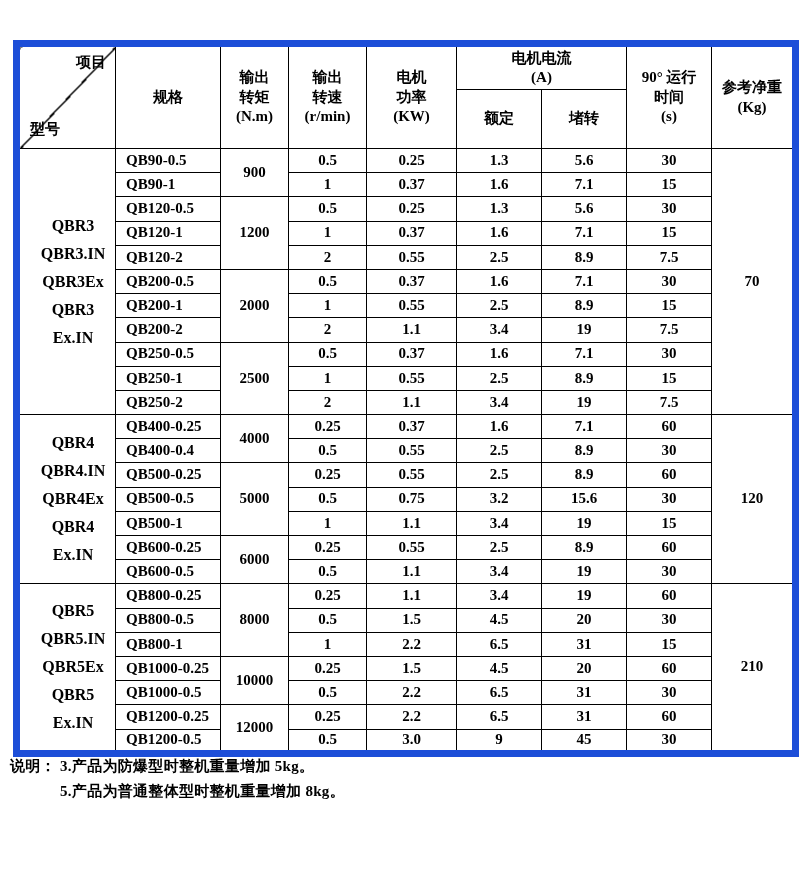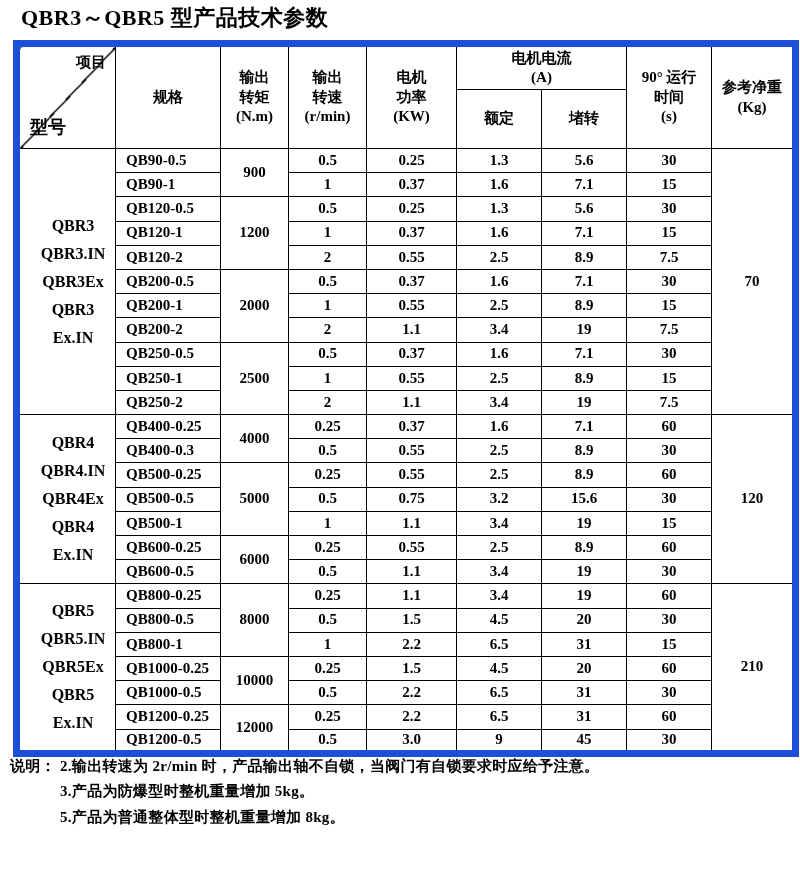--- a/index.html
+++ b/index.html
@@ -29,35 +29,34 @@
   .spec td.cell-model{
     text-align:center;padding-left:11px;font-size:16px;line-height:28px;white-space:pre-line;
   }
   th.corner{
     position:relative;
     background:linear-gradient(to bottom right,
       transparent calc(50% - .8px),#000 calc(50% - .8px),
       #000 calc(50% + .8px),transparent calc(50% + .8px));
   }
   .corner-top{position:absolute;top:6px;right:9px;font-size:15px}
-  .corner-bottom{position:absolute;bottom:9px;left:10px;font-size:18px}
+  .corner-bottom{position:absolute;bottom:9px;left:10px;font-size:15px}
   .notes{
     position:absolute;left:10px;top:754px;width:786px;
     display:flex;font-size:15px;font-weight:bold;letter-spacing:.3px;
   }
   .notes-label{flex:0 0 50px;line-height:25.4px;white-space:nowrap}
   .notes-items{flex:1}
   .note-item{line-height:25.4px;white-space:nowrap}
 </style>
 </head>
 <body>
 
 <div class="page">
 
-  <div class="title">QBR3～QBR5 型产品技术参数</div>
 
   <table class="spec">
     <colgroup>
       <col style="width:99px">
         <col style="width:105px">
         <col style="width:68px">
       <col style="width:78px">
         <col style="width:90px">
         <col style="width:85px">
       <col style="width:85px">
@@ -199,21 +198,21 @@
           <td class="cell-spec">QB400-0.25</td>
           <td rowspan="2">4000</td>
           <td>0.25</td>
           <td>0.37</td>
           <td>1.6</td>
           <td>7.1</td>
           <td>60</td>
           <td rowspan="7">120</td>
         </tr>
         <tr>
-          <td class="cell-spec">QB400-0.3</td>
+          <td class="cell-spec">QB400-0.4</td>
           <td>0.5</td>
           <td>0.55</td>
           <td>2.5</td>
           <td>8.9</td>
           <td>30</td>
         </tr>
         <tr>
           <td class="cell-spec">QB500-0.25</td>
           <td rowspan="3">5000</td>
           <td>0.25</td>
@@ -318,19 +317,18 @@
           <td>9</td>
           <td>45</td>
           <td>30</td>
         </tr>
       </tbody>
   </table>
 
   <div class="notes">
     <div class="notes-label">说明：</div>
     <div class="notes-items">
-        <div class="note-item">2.输出转速为 2r/min 时，产品输出轴不自锁，当阀门有自锁要求时应给予注意。</div>
         <div class="note-item">3.产品为防爆型时整机重量增加 5kg。</div>
         <div class="note-item">5.产品为普通整体型时整机重量增加 8kg。</div>
       </div>
   </div>
 
 </div>
 
 </body></html>

